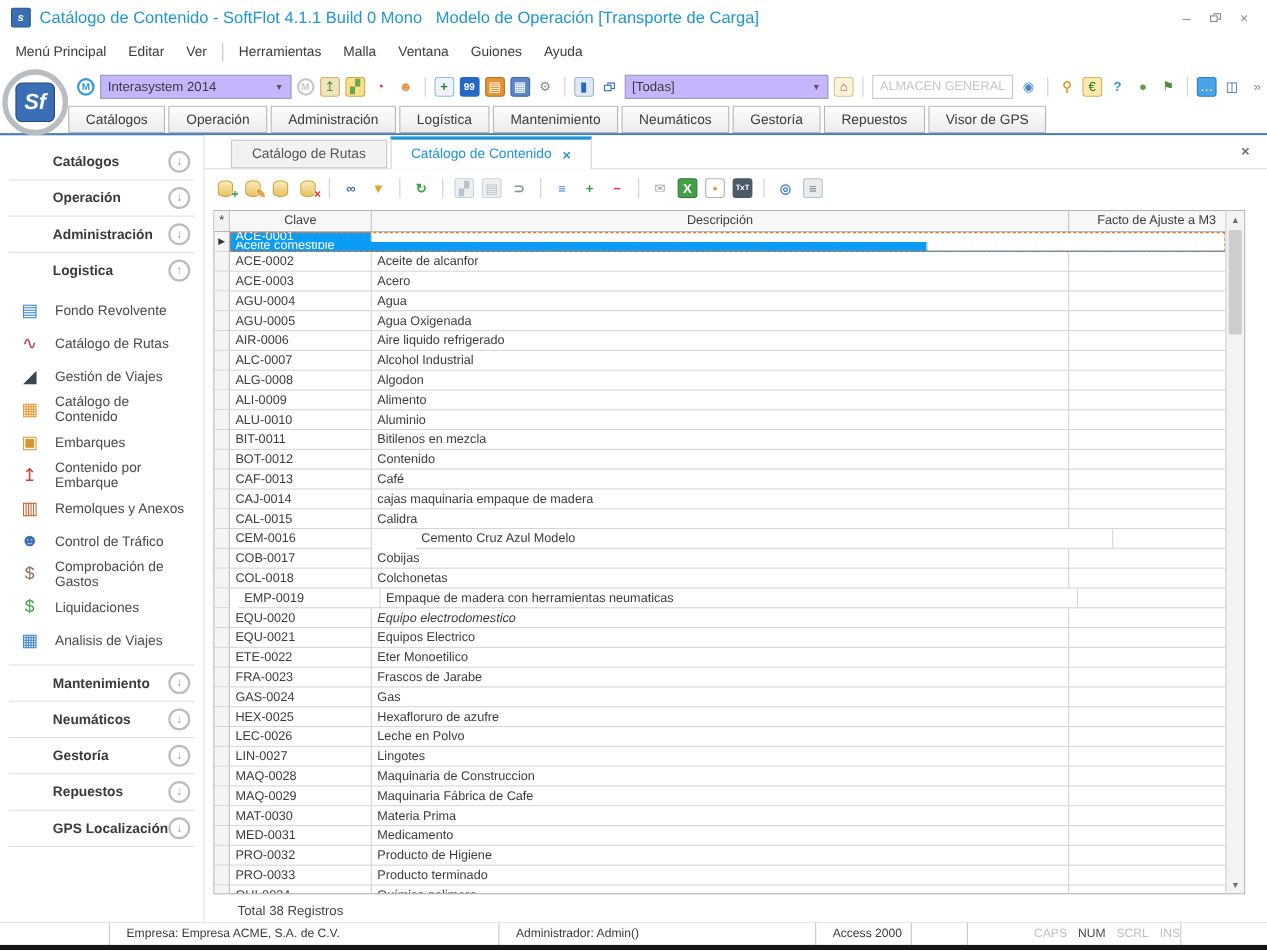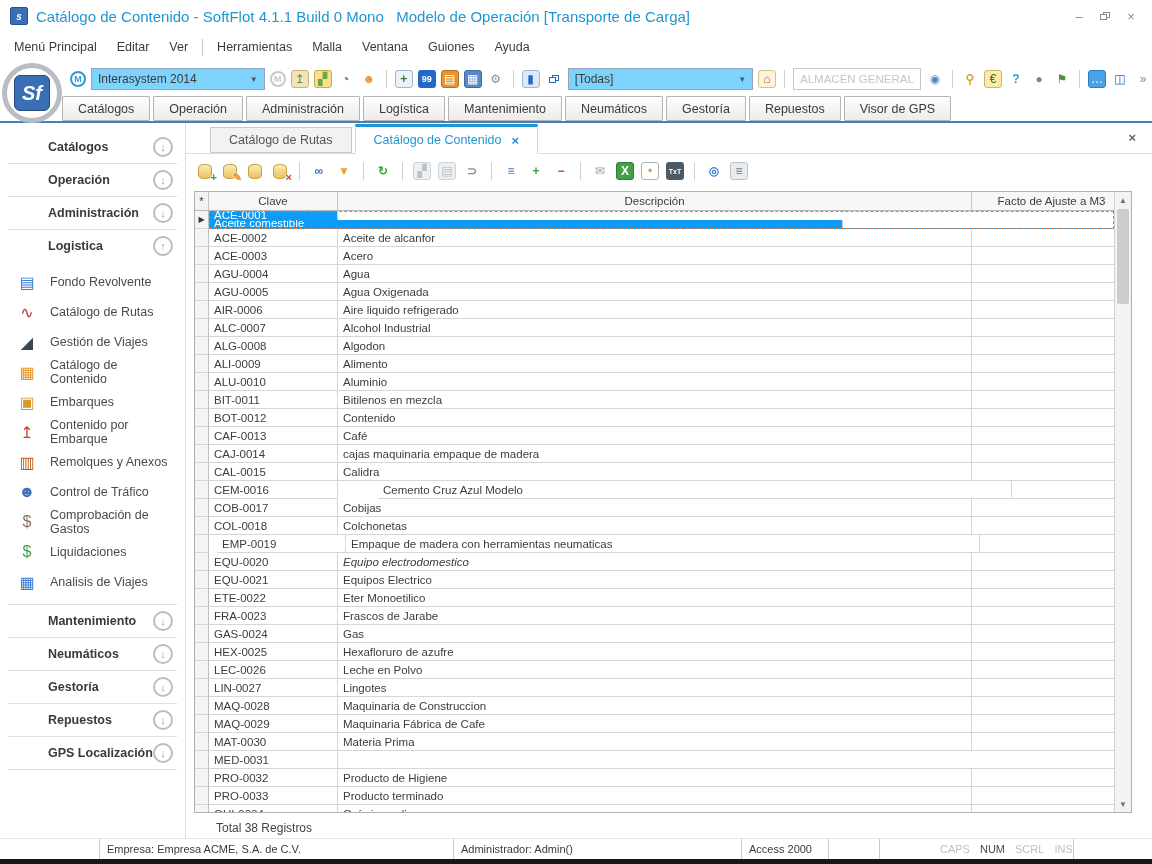--- a/index.html
+++ b/index.html
@@ -30,21 +30,21 @@
           font-weight:bold;font-style:italic;font-size:20px;display:flex;align-items:center;justify-content:center;}
   .ticon{width:18px;height:18px;min-width:18px;display:flex;align-items:center;justify-content:center;
          font-size:12px;border-radius:3px;position:relative;box-sizing:border-box;}
   .ticon .g{line-height:1;}
   .ticon.small .g{font-size:9px;font-weight:bold;}
   .ticon.tiny .g{font-size:7px;font-weight:bold;letter-spacing:0;}
   .ticon.circ{border-radius:50%;border:2px solid currentColor;width:16px;height:16px;min-width:16px;}
   .ticon.circ .g{font-size:9px;font-weight:bold;}
   .tsep{width:1px;height:18px;background:#d0d0d0;margin:0 3px;}
   .combo{height:22px;border:1px solid #93a5bb;display:flex;align-items:center;font-size:12px;
-         padding-left:6px;background:#7dd3fc;box-sizing:border-box;}
+         padding-left:6px;background:#c4b5fd;box-sizing:border-box;}
   .cval{flex:1;white-space:nowrap;overflow:hidden;}
   .carrow{padding:0 6px;font-size:8px;color:#555;}
   .tinput{height:22px;border:1px solid #c4c9ce;font-size:11.5px;padding:0 6px;color:#555;background:#fff;
           box-sizing:border-box;font-family:"Liberation Sans",sans-serif;}
   .tinput::placeholder{color:#c3c7cb;}
   .cylwrap{overflow:visible;}
   .cylbase{width:12px;height:13px;background:linear-gradient(#f9ecb8,#e9c35e);border:1px solid #c9a23f;
            border-radius:6px/4px;display:inline-block;}
   .cylbadge{position:absolute;right:-3px;bottom:-3px;font-size:11px;font-weight:bold;line-height:1;
             text-shadow:0 0 2px #fff,0 0 2px #fff;}
@@ -88,21 +88,21 @@
       overflow:hidden;white-space:nowrap;box-sizing:border-box;}
   .rc.sel .gc{background:var(--sel);color:#fff;border-bottom-color:var(--sel);}
   .rc.sel{outline:1px dashed #e07a30;outline-offset:-1px;flex-direction:column;}
   .vscroll{position:absolute;right:0;top:0;width:17px;height:100%;background:#f3f3f3;border-left:1px solid #d0d0d0;box-sizing:border-box;}
   .varrow{height:16px;display:flex;align-items:center;justify-content:center;color:#6e6e6e;font-size:8px;}
   .varrow.down{position:absolute;bottom:0;left:0;right:0;}
   .vthumb{position:absolute;top:17px;left:2px;right:2px;height:95px;background:#cdcdcd;border-radius:2px;}
   .total{position:absolute;left:30px;top:698px;font-size:12px;color:#444;}
   
   .statusbar{height:20px;display:flex;font-size:11px;color:#3a3a3a;border-top:1px solid #e4e4e4;align-items:stretch;}
-  .sseg{border-left:1px solid #c9c9c9;display:flex;align-items:center;padding-left:7px;box-sizing:border-box;white-space:nowrap;overflow:hidden;}
+  .sseg{border-left:1px solid #c9c9c9;display:flex;align-items:center;padding-left:15px;box-sizing:border-box;white-space:nowrap;overflow:hidden;}
   .sseg.first{border-left:none;}
   .keys{display:flex;gap:10px;padding-left:60px;align-items:center;}
   .key{color:#bfbfbf;}
   .key.on{color:#4a4a4a;}
   .bottomstrip{height:6px;background:#161616;}
 </style>
 </head>
 <body>
 
 <div class="win" style="--accent: #1e96d2; --sel: #0c9cf5; --tabline: #4a7ebb;">
@@ -662,20 +662,21 @@
               <div class="rc">
                 <div class="gc" style="width: 129px;">MAT-0030</div>
                 <div class="gc" style="width: 634px;">Materia Prima</div>
                 <div class="gc" style="flex: 1 1 0%; border-right: none;"></div>
               </div>
             </div>
             <div class="grow">
               <div class="gind"></div>
               <div class="rc">
                 <div class="gc" style="width: 129px;">MED-0031</div>
+                <div class="gc" style="width: 634px;">Medicamento</div>
                 <div class="gc" style="flex: 1 1 0%; border-right: none;"></div>
               </div>
             </div>
             <div class="grow">
               <div class="gind"></div>
               <div class="rc">
                 <div class="gc" style="width: 129px;">PRO-0032</div>
                 <div class="gc" style="width: 634px;">Producto de Higiene</div>
                 <div class="gc" style="flex: 1 1 0%; border-right: none;"></div>
               </div>

